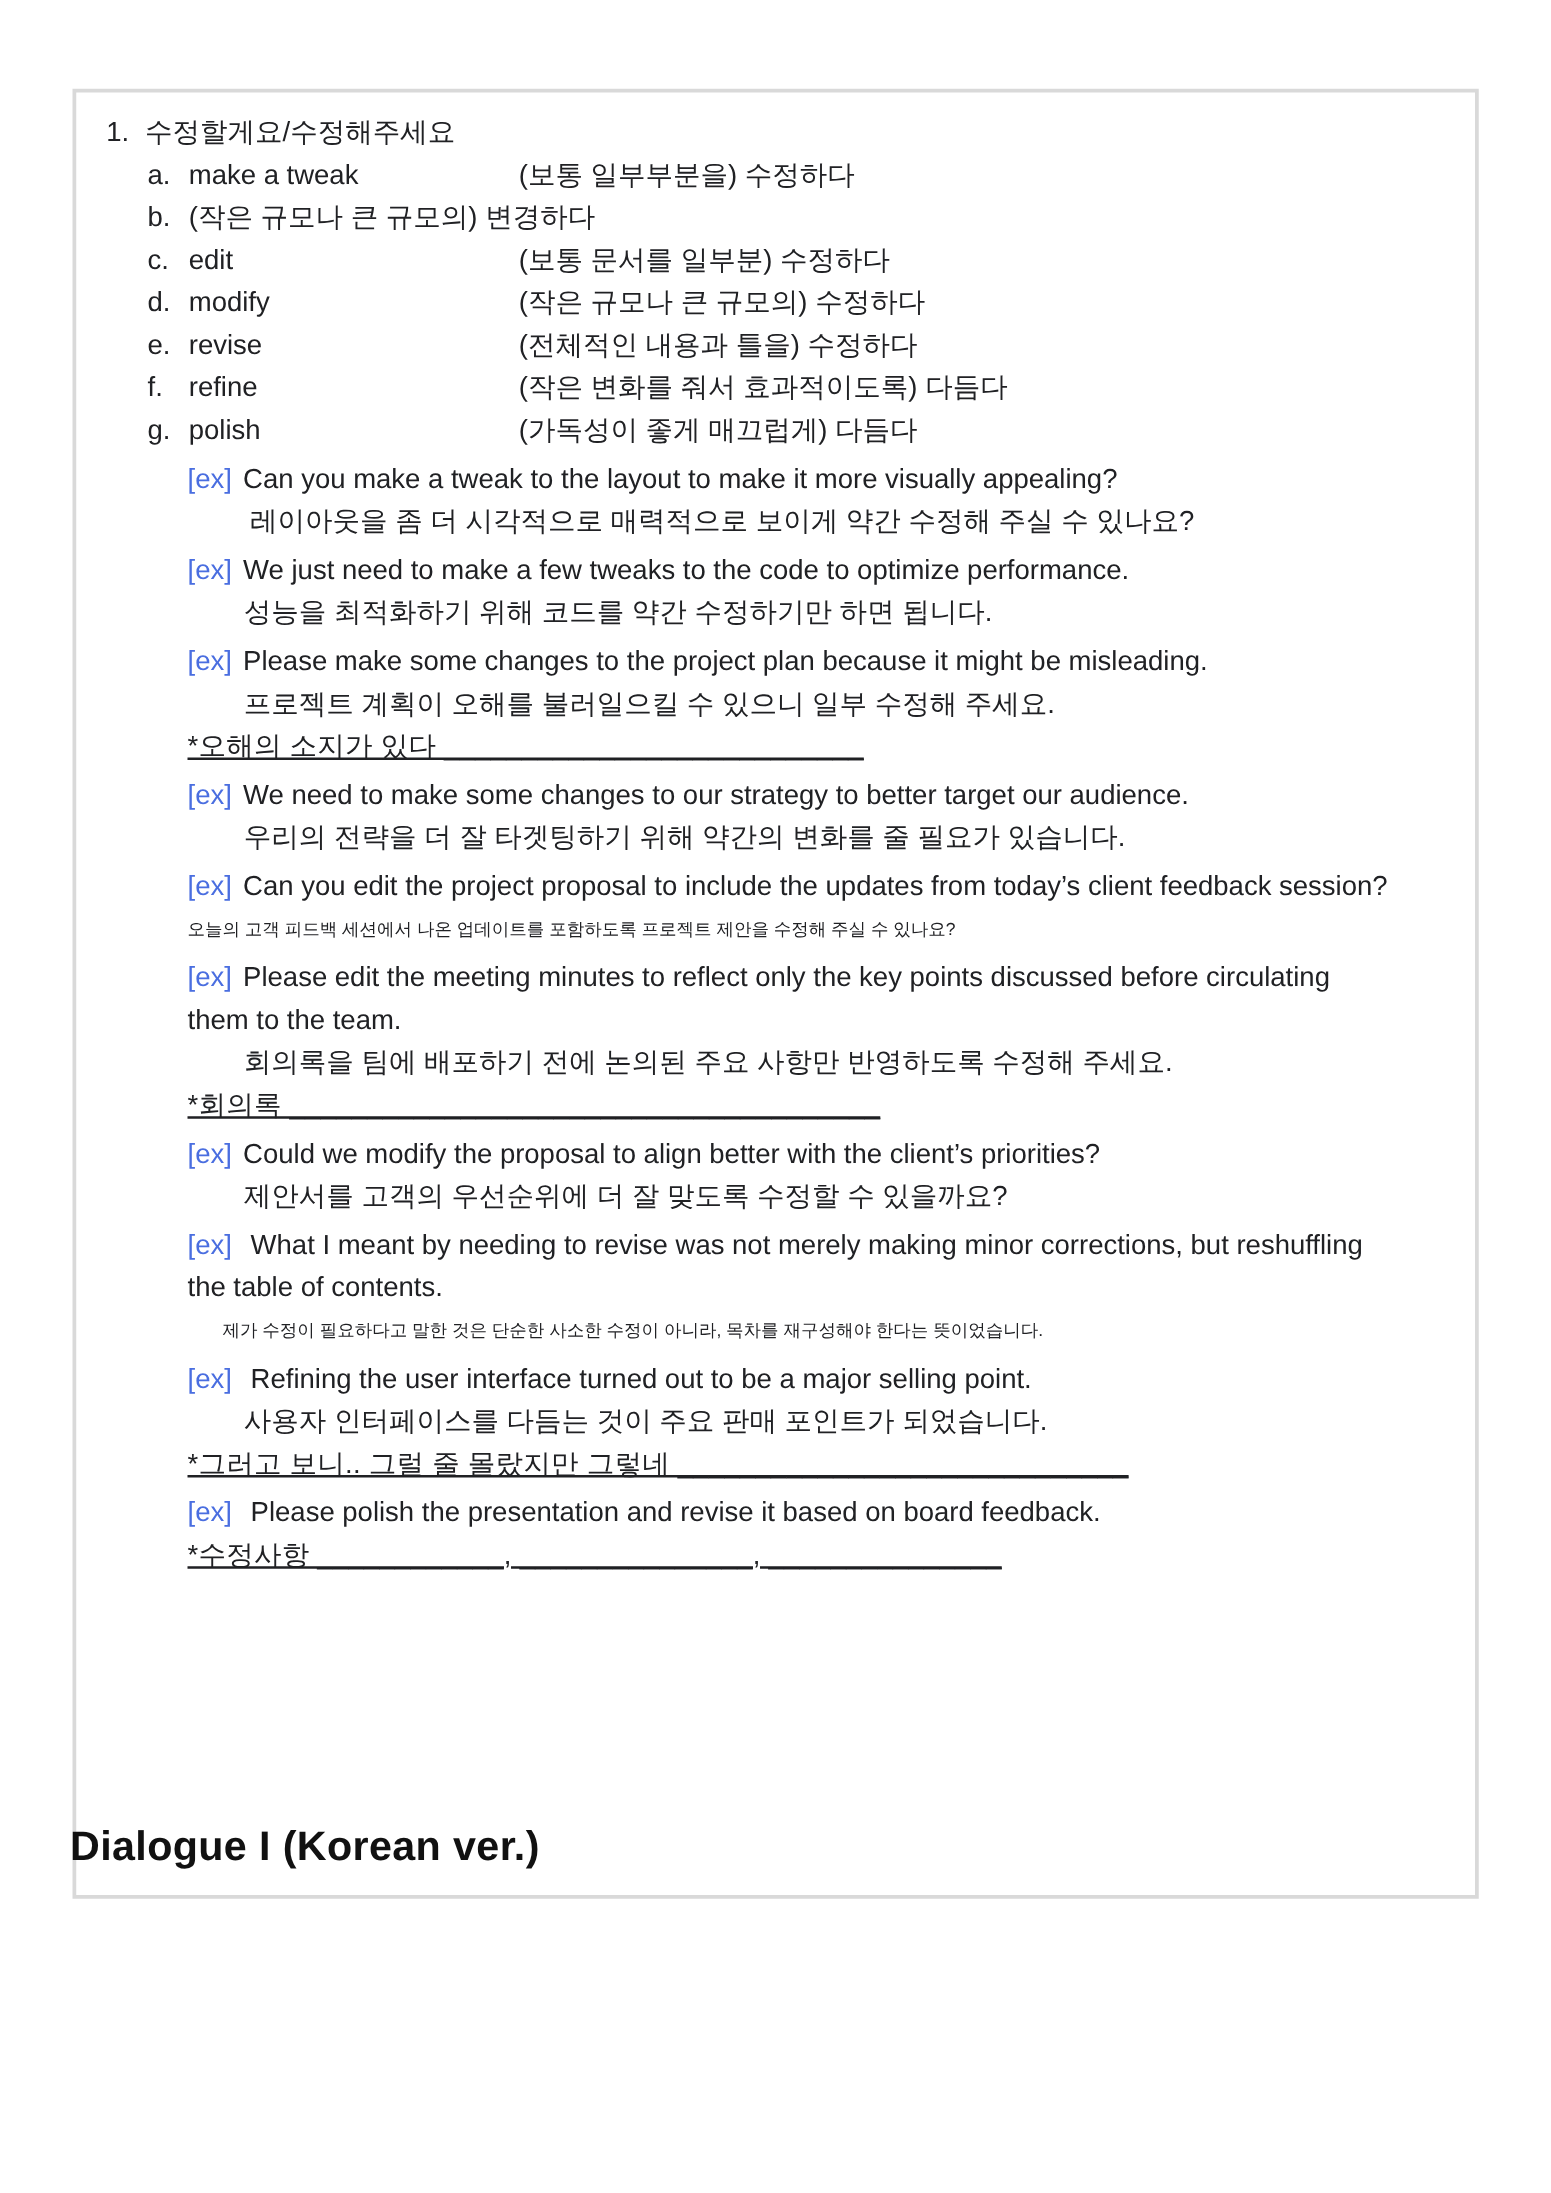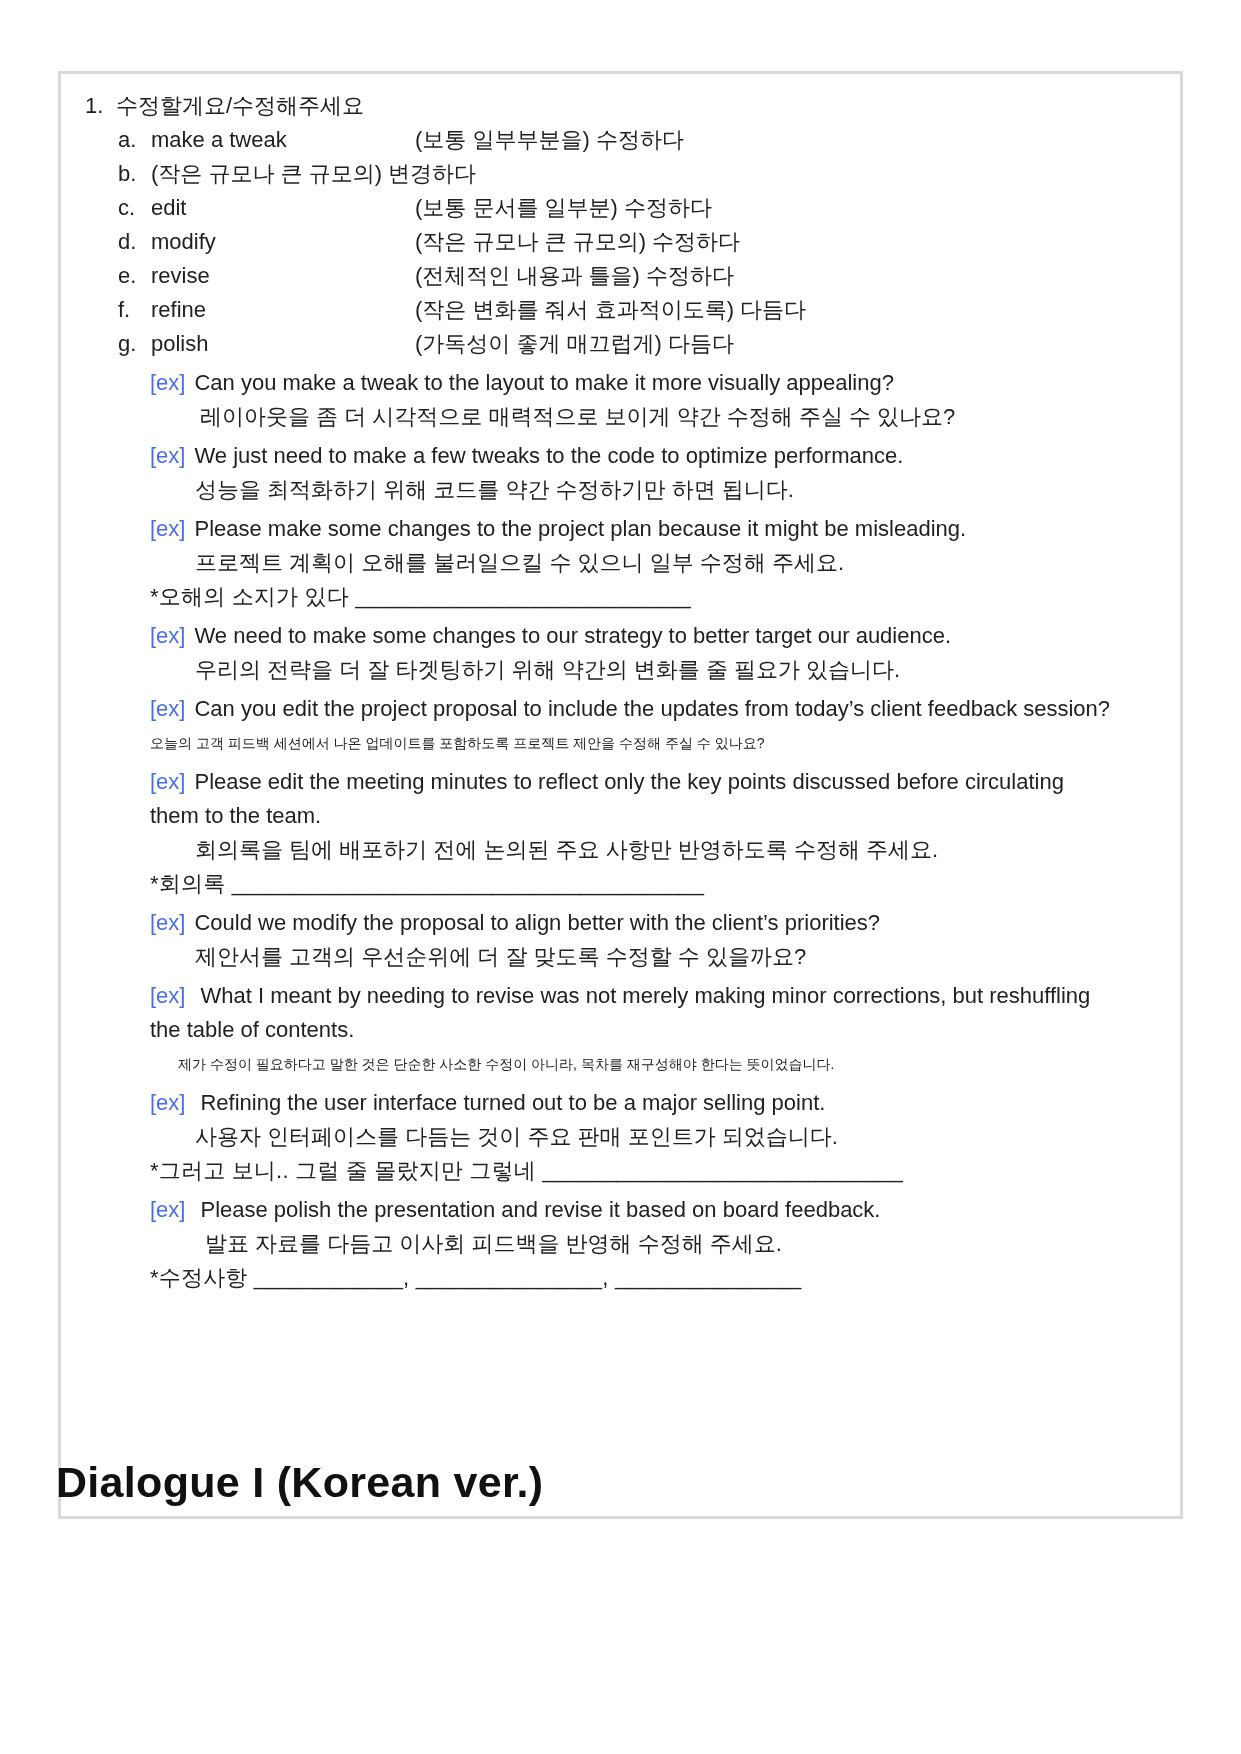--- a/index.html
+++ b/index.html
@@ -48,25 +48,25 @@
   }
   .example p{margin:0;}
   .ex-tag{color:var(--blue);margin-right:9px;margin-top:46px;}
   .example.wide-gap .ex-tag{margin-right:15px;}
   .kr-line.indent{padding-left:45px;}
   .kr-line.indent-lg{padding-left:50px;}
   .kr-line.indent-sm{padding-left:28px;}
   .kr-line.indent-xl{padding-left:55px;}
   .kr-line.flush{padding-left:0;}
   .kr-line.small{font-size:14px;}
-  .note-line{padding-left:0;letter-spacing:0.2px;}
+  .note-line{padding-left:0;letter-spacing:0.2px;text-decoration:underline;}
   .dialogue-heading{
     position:absolute;left:56px;top:1458px;
     margin:0;
-    font-size:43px;font-weight:bold;
+    font-size:33px;font-weight:bold;
     letter-spacing:0.3px;
     color:#111111;
     white-space:nowrap;
   }
 </style>
 </head>
 <body>
 
 <div class="page">
 
@@ -166,21 +166,20 @@
   </div>
 
   <div class="example wide-gap">
     <p class="en-line"><span class="ex-tag">[ex]</span><span class="en">Refining the user interface turned out to be a major selling point.</span></p>
     <p class="kr-line indent">사용자 인터페이스를 다듬는 것이 주요 판매 포인트가 되었습니다.</p>
     <p class="note-line">*그러고 보니.. 그럴 줄 몰랐지만 그렇네 _____________________________</p>
   </div>
 
   <div class="example wide-gap">
     <p class="en-line"><span class="ex-tag">[ex]</span><span class="en">Please polish the presentation and revise it based on board feedback.</span></p>
-    <p class="kr-line indent-xl">발표 자료를 다듬고 이사회 피드백을 반영해 수정해 주세요.</p>
     <p class="note-line">*수정사항 ____________, _______________, _______________</p>
   </div>
 </div>
   </section>
 
   <h1 class="dialogue-heading">Dialogue I (Korean ver.)</h1>
 
 </div>
 
 </body></html>

